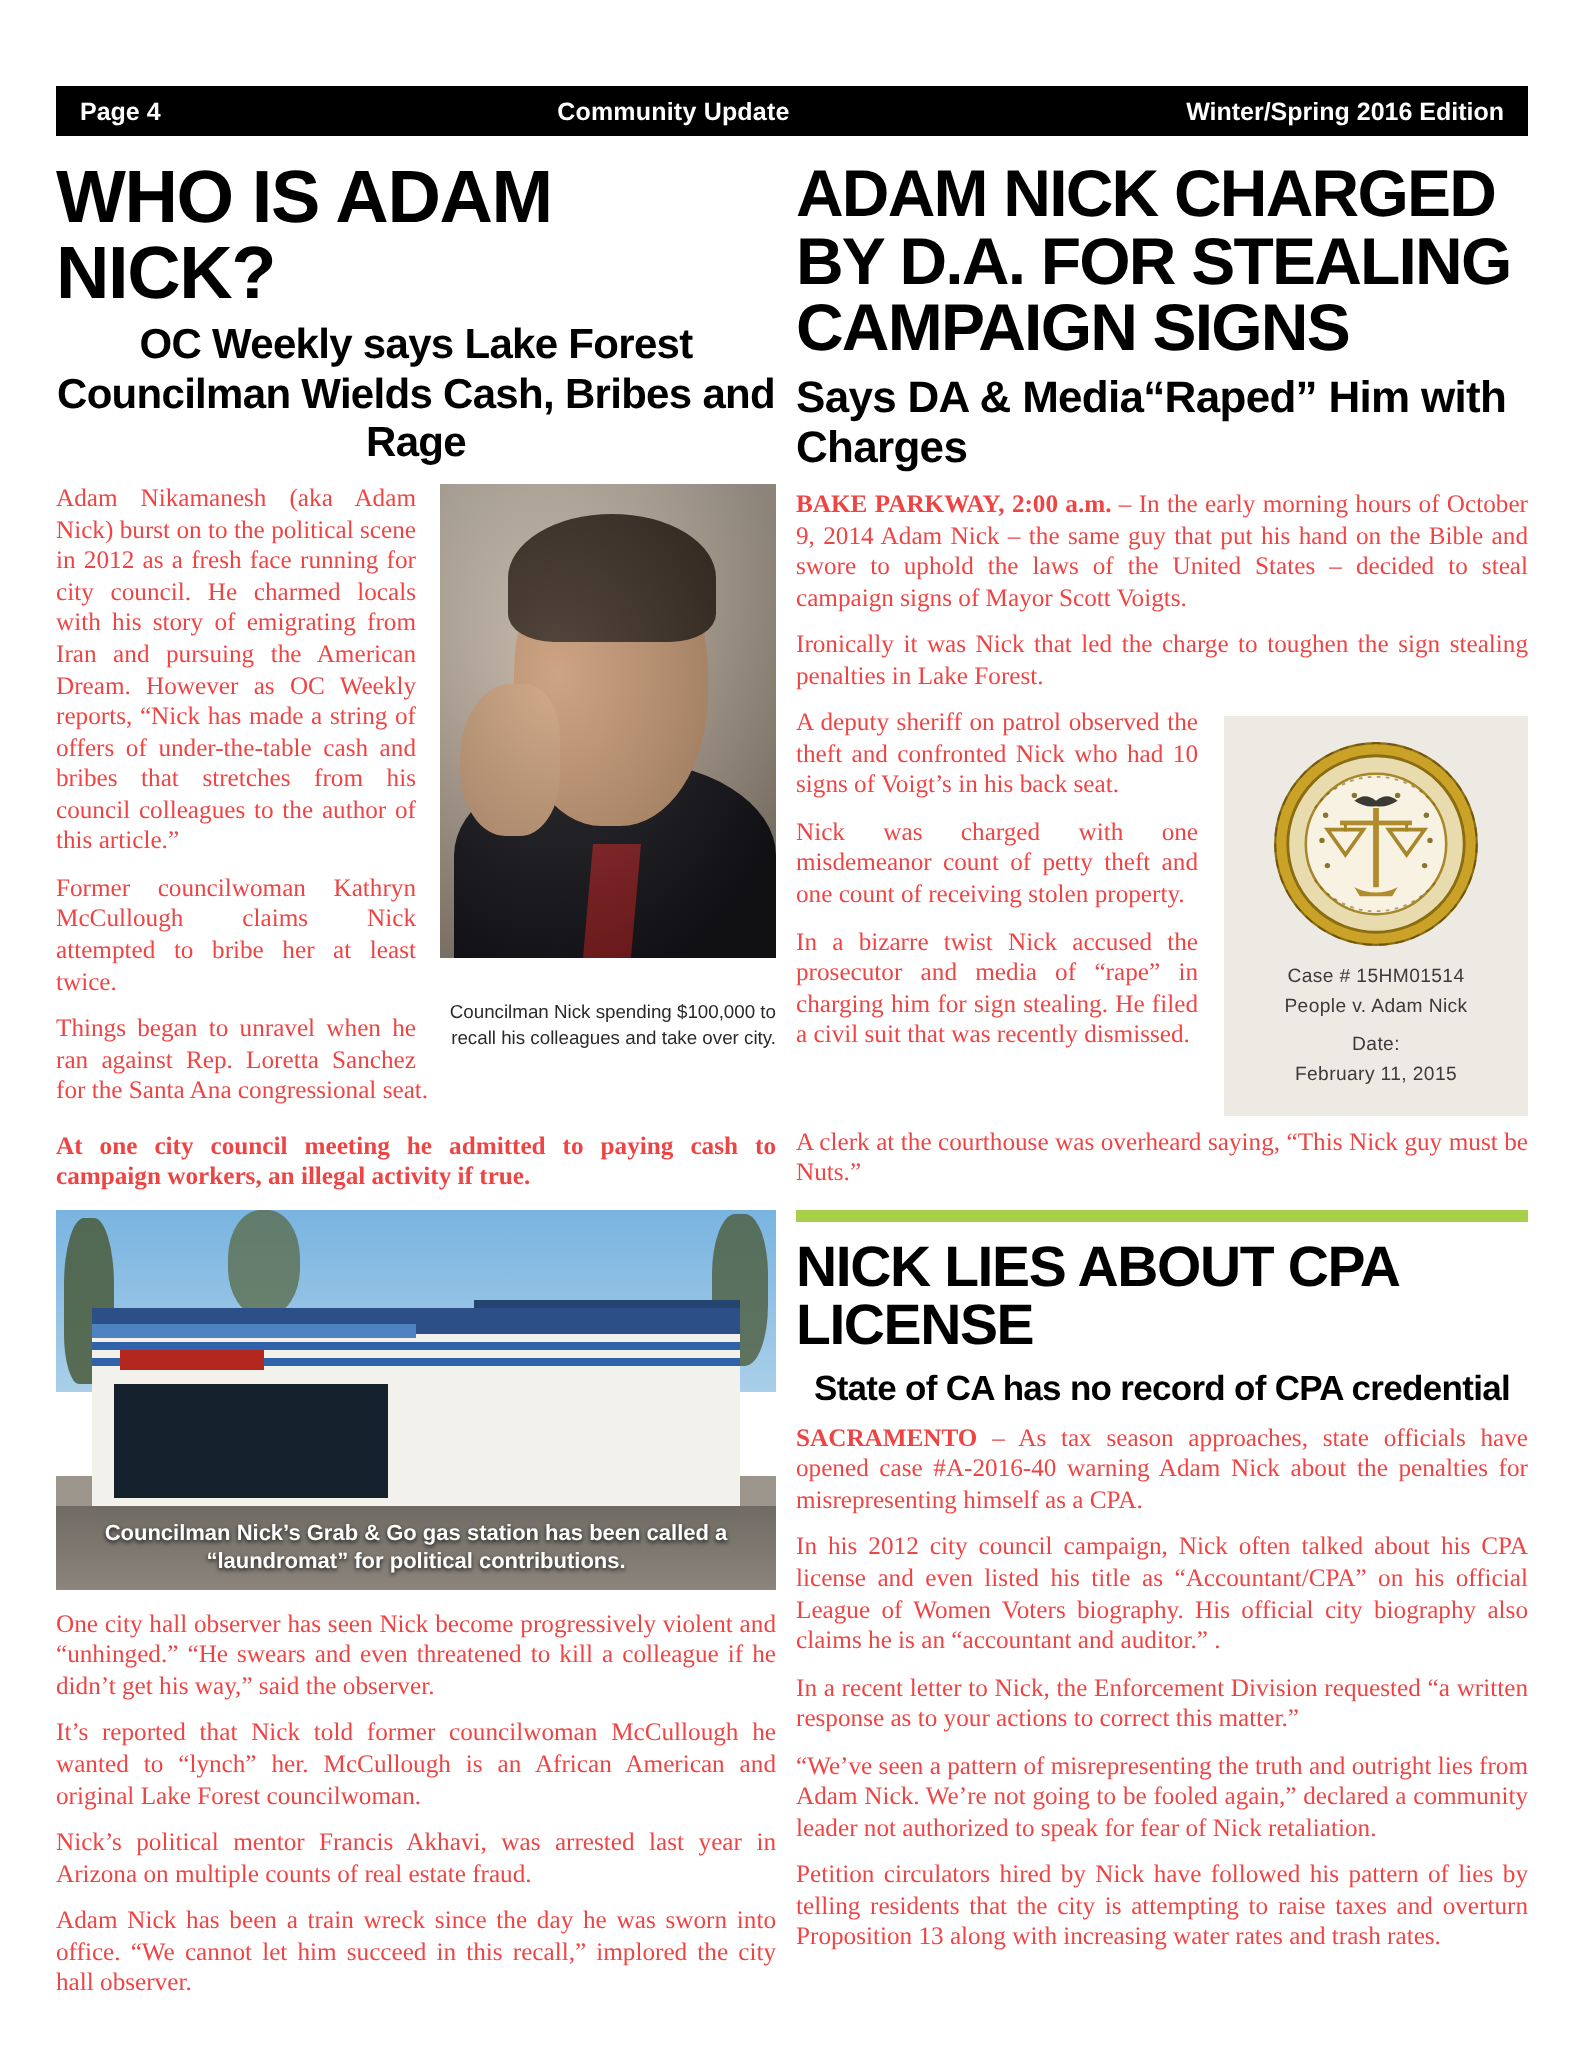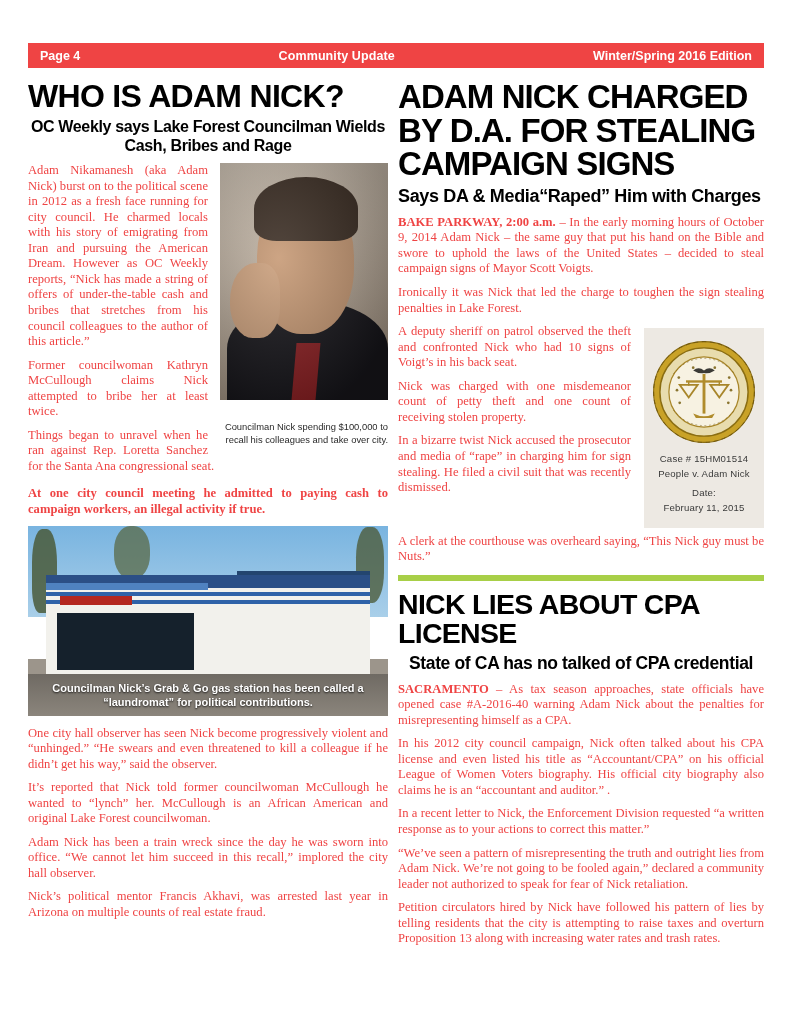--- a/index.html
+++ b/index.html
@@ -24,21 +24,21 @@
     box-sizing: border-box;
   }
 
   
   .masthead {
     position: absolute;
     left: 28px;
     top: 43px;
     width: 736px;
     height: 25px;
-    background: #ef4444;
+    background: #000000;
     color: #ffffff;
     font-family: "Liberation Sans", sans-serif;
     font-weight: bold;
     font-size: 12.5px;
     display: flex;
     align-items: center;
     box-sizing: border-box;
     padding: 0 12px;
   }
   .masthead .mh-left   { flex: 0 0 auto; }
@@ -56,43 +56,43 @@
     position: absolute;
     left: 398px;
     top: 80px;
     width: 366px;
   }
 
   
   .hl-main {
     font-family: "Liberation Sans", sans-serif;
     font-weight: bold;
-    font-size: 32px;
+    font-size: 37px;
     line-height: 1.03;
     letter-spacing: -0.7px;
     margin: 0 0 5px 0;
     color: #000;
   }
   .hl-main.big {
     font-size: 33px;
     line-height: 1.02;
     letter-spacing: -0.9px;
   }
   .hl-sub {
     font-family: "Liberation Sans", sans-serif;
     font-weight: bold;
-    font-size: 16px;
+    font-size: 21px;
     line-height: 1.16;
     letter-spacing: -0.35px;
     text-align: center;
     margin: 0 0 8px 0;
   }
   .hl-sub.left-al {
     text-align: left;
-    font-size: 18px;
+    font-size: 22px;
     margin-top: 2px;
   }
 
   
   p.body {
     font-family: "Liberation Serif", serif;
     font-size: 12.6px;
     line-height: 1.235;
     text-align: justify;
     margin: 0 0 8px 0;
@@ -141,21 +141,21 @@
     color: #ffffff;
     text-align: center;
     text-shadow: 0 1px 2px rgba(0,0,0,.8);
     padding: 0 6px;
     box-sizing: border-box;
   }
 
   
   .seal-box {
     float: right;
-    width: 120px;
+    width: 152px;
     margin: 4px 0 6px 13px;
     background: #ede9e3;
     padding: 10px 6px 12px 6px;
     box-sizing: border-box;
     text-align: center;
   }
   .seal-caption {
     font-family: "Liberation Sans", sans-serif;
     font-size: 9.6px;
     line-height: 1.55;
@@ -254,22 +254,22 @@
       <div class="gs-canopy"></div>
       <div class="gs-stripe1"></div>
       <div class="gs-stripe2"></div>
       <div class="gs-dark"></div>
       <div class="gs-sign"></div>
       <figcaption class="cap-over">Councilman Nick’s Grab &amp; Go gas station has been called a “laundromat” for political contributions.</figcaption>
     </figure>
 
     <p class="body">One city hall observer has seen Nick become progressively violent and “unhinged.”  “He swears and even threatened to kill a colleague if he didn’t get his way,” said the observer.</p>
     <p class="body">It’s reported that Nick told former councilwoman McCullough he wanted to “lynch” her.  McCullough is an African American and original Lake Forest councilwoman.</p>
+    <p class="body">Nick’s political mentor Francis Akhavi, was arrested last year in Arizona on multiple counts of real estate fraud.</p>
     <p class="body">Adam Nick has been a train wreck since the day he was sworn into office.  “We cannot let him succeed in this recall,” implored the city hall observer.</p>
-    <p class="body">Nick’s political mentor Francis Akhavi, was arrested last year in Arizona on multiple counts of real estate fraud.</p>
   </div>
 
   <div class="col-right">
 
     <h1 class="hl-main big">ADAM NICK CHARGED BY D.A. FOR STEALING CAMPAIGN SIGNS</h1>
     <h2 class="hl-sub left-al">Says DA &amp; Media“Raped” Him with Charges</h2>
 
     <p class="body">
       <b>BAKE PARKWAY, 2:00 a.m.</b><span> – In the early morning hours of October 9, 2014 Adam Nick – the same guy that put his hand on the Bible and swore to uphold the laws of the United States – decided to steal campaign signs of Mayor Scott Voigts.</span>
     </p>
@@ -327,21 +327,21 @@
       <p class="body">A deputy sheriff on patrol observed the theft and confronted Nick who had 10 signs of Voigt’s in his back seat.</p>
       <p class="body">Nick was charged with one misdemeanor count of petty theft and one count of receiving stolen property.</p>
       <p class="body">In a bizarre twist Nick accused the prosecutor and media of “rape” in charging him for sign stealing.  He filed a civil suit that was recently dismissed.</p>
     </div>
 
     <p class="body">A clerk at the courthouse was overheard saying, “This Nick guy must be Nuts.”</p>
 
     <div class="divider"></div>
 
     <h1 class="hl-main" style="font-size:28.5px;">NICK LIES ABOUT CPA LICENSE</h1>
-    <h2 class="hl-sub" style="font-size:17.5px;">State of CA has no talked of CPA credential</h2>
+    <h2 class="hl-sub" style="font-size:17.5px;">State of CA has no record of CPA credential</h2>
 
     <p class="body">
       <b>SACRAMENTO</b><span> – As tax season approaches, state officials have opened case #A-2016-40 warning Adam Nick about the penalties for misrepresenting himself as a CPA.</span>
     </p>
 
     <p class="body">In his 2012 city council campaign, Nick often talked about his CPA license and even listed his title as “Accountant/CPA” on his official League of Women Voters biography. His official city biography also claims he is an “accountant and auditor.” .</p>
     <p class="body">In a recent letter to Nick, the Enforcement Division requested “a written response as to your actions to correct this matter.”</p>
     <p class="body">“We’ve seen a pattern of misrepresenting the truth and outright lies from Adam Nick. We’re not going to be fooled again,” declared a community leader not authorized to speak for fear of Nick retaliation.</p>
     <p class="body">Petition circulators hired by Nick have followed his pattern of lies by telling residents that the city is attempting to raise taxes and overturn Proposition 13 along with increasing water rates and trash rates.</p>
   </div>

